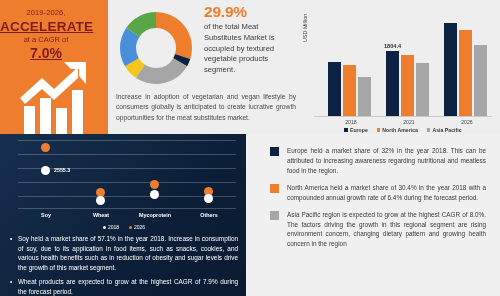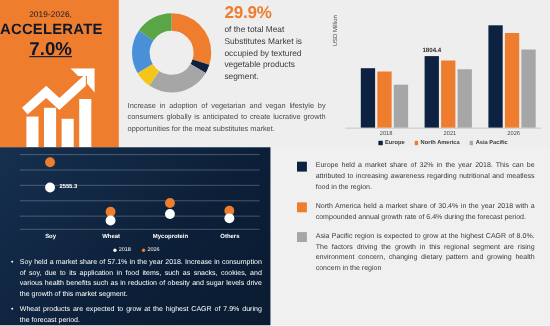--- a/index.html
+++ b/index.html
@@ -32,28 +32,28 @@
     left: 0; top: 0;
     width: 108px; height: 134px;
     background: #ef7d2e;
     overflow: hidden;
   }
   .op-text {
     position: absolute;
     left: 0; top: 9px;
     width: 92px;
     text-align: center;
-    color: #0f172a;
+    color: #7f1d1d;
     line-height: 1.18;
   }
   .op-l1 { font-size: 7.5px; letter-spacing: .1px; }
   .op-l2 { font-size: 7.5px; }
-  .op-l3 { font-size: 13.5px; font-weight: bold; letter-spacing: .2px; margin-top: 1px;}
+  .op-l3 { font-size: 13.5px; font-weight: bold; letter-spacing: .2px; margin-top: 1px; text-decoration: underline;}
   .op-l4 { font-size: 7.5px; margin-top: 1px;}
-  .op-l5 { font-size: 17px; font-weight: bold; margin-top: 0px; text-decoration: underline;}
+  .op-l5 { font-size: 14px; font-weight: bold; margin-top: 0px; text-decoration: underline;}
   .growth-icon {
     position: absolute;
     left: 16px; top: 62px;
     width: 78px; height: 72px;
   }
 
   
   .donut-wrap {
     position: absolute;
     left: 116px; top: 8px;
@@ -290,20 +290,21 @@
 <body>
 
 <div id="page">
 
   <div class="top-band">
 
     <div class="orange-panel">
       <div class="op-text">
         <div class="op-l1">2019-2026,</div>
         <div class="op-l3">ACCELERATE</div>
+        <div class="op-l4">at a CAGR of</div>
         <div class="op-l5">7.0%</div>
       </div>
       <svg class="growth-icon" viewBox="0 0 78 72">
         <rect x="8" y="44" width="11" height="28" fill="#ffffff"></rect>
         <rect x="24" y="36" width="11" height="36" fill="#ffffff"></rect>
         <rect x="40" y="46" width="11" height="26" fill="#ffffff"></rect>
         <rect x="56" y="28" width="11" height="44" fill="#ffffff"></rect>
         <path d="M4 36 L26 16 L38 27 L62 5 L62 16 L38 38 L26 27 L9 42 Z" fill="#ffffff"></path>
         <path d="M48 0 L70 0 L70 22 L63 14 L63 7 L55 7 Z" fill="#ffffff"></path>
       </svg>

